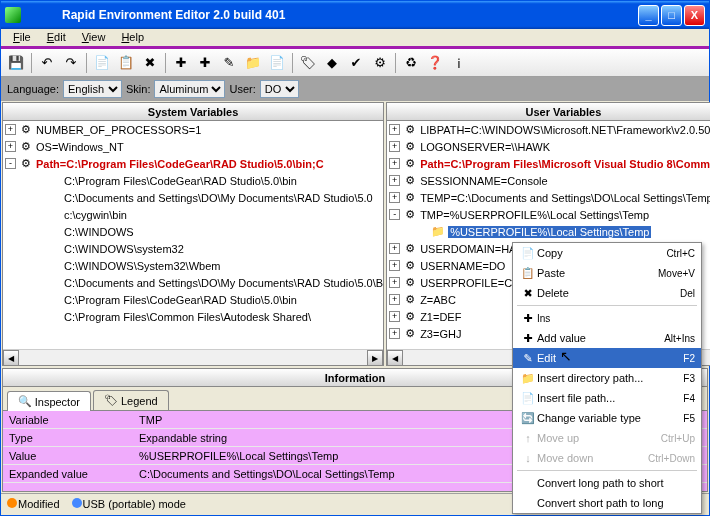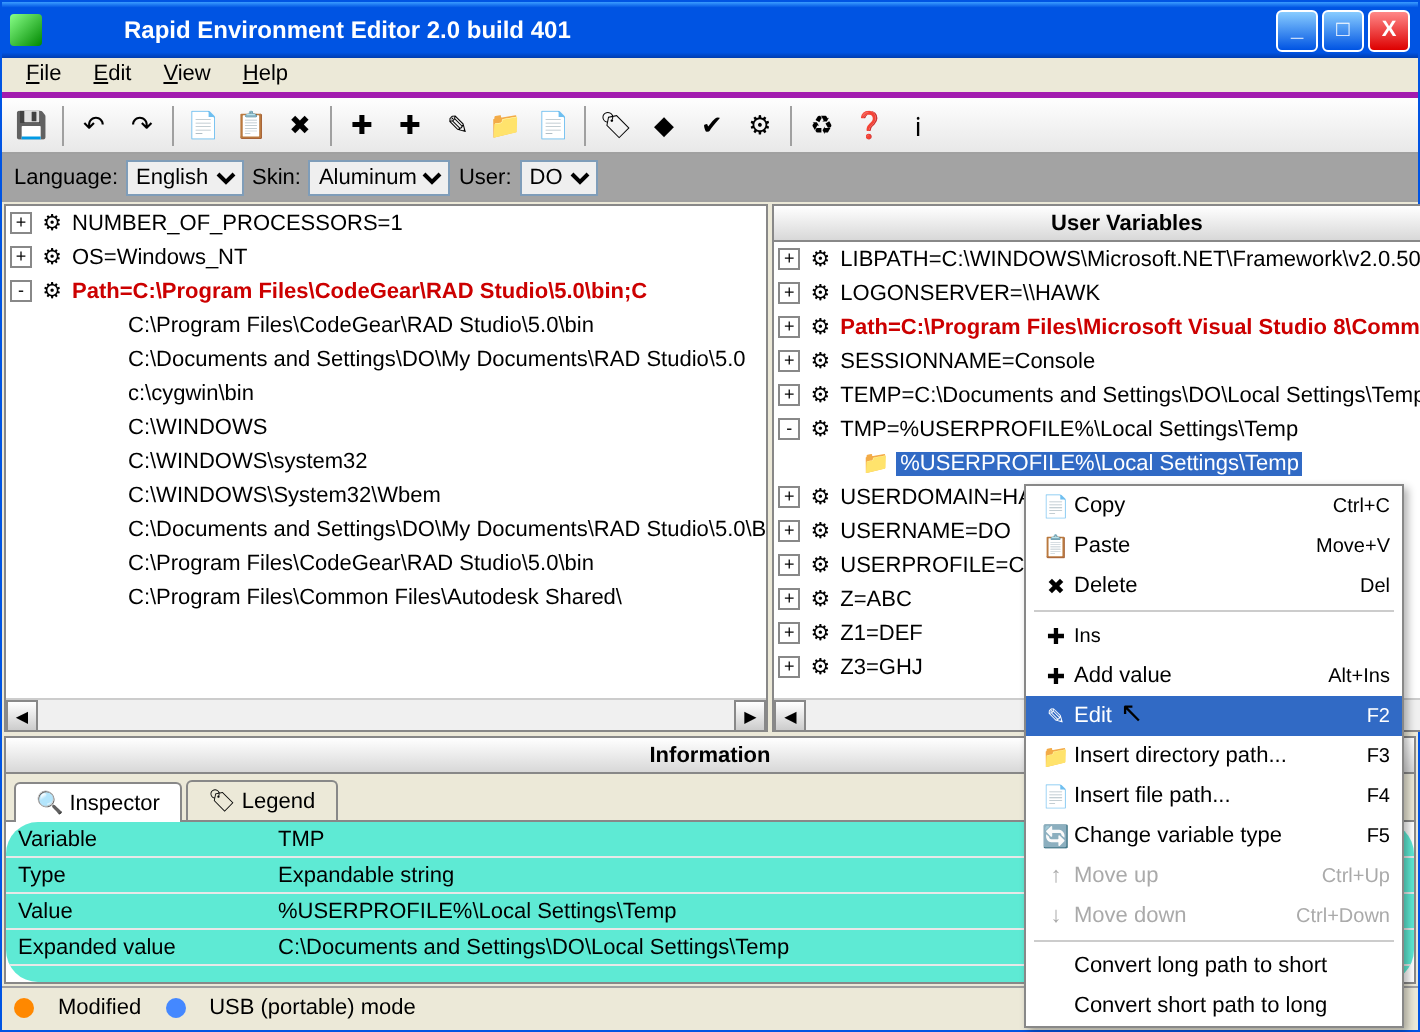--- a/index.html
+++ b/index.html
@@ -33,26 +33,26 @@
 .child { padding-left: 30px; }
 .scrollbar-h { height: 16px; background: #e8e8e8; border-top: 1px solid #ccc; display: flex; }
 .sbbtn { width: 16px; height: 16px; background: linear-gradient(to bottom,#fff,#ccc); border: 1px solid #888; cursor: pointer; display:flex;align-items:center;justify-content:center;font-size:8px; }
 .sbtrack { flex: 1; background: #f0f0f0; }
 .info-panel { height: 124px; border: 1px solid #888; margin: 1px; display: flex; flex-direction: column; background: white; position: relative; }
 .info-header { height: 18px; background: linear-gradient(to bottom,#fff,#d8d8d8); text-align: center; font-weight: bold; border-bottom: 1px solid #888; line-height: 18px; position: relative; }
 .info-close { position: absolute; right: 2px; top: 2px; width: 14px; height: 14px; cursor: pointer; font-size: 10px; }
 .tabs { height: 24px; display: flex; align-items: flex-end; padding-left: 4px; background: #ece9d8; border-bottom: 1px solid #888; }
 .tab { padding: 3px 10px; border: 1px solid #888; border-bottom: none; background: #ece9d8; border-radius: 3px 3px 0 0; margin-right: 2px; cursor: pointer; display: flex; align-items: center; gap: 3px; }
 .tab.active { background: white; position: relative; top: 1px; }
-.info-grid { flex: 1; background: #5eead4; overflow: auto; border-radius: 16px; }
+.info-grid { flex: 1; background: #f0abfc; overflow: auto; }
 .grid-row { display: flex; height: 18px; align-items: center; border-bottom: 1px solid #e8e8e8; }
 .grid-label { width: 130px; padding-left: 6px; }
 .grid-val { flex: 1; padding-left: 6px; }
 .statusbar { height: 20px; background: #ece9d8; border-top: 1px solid #a0a0a0; display: flex; align-items: center; padding: 0 6px; gap: 12px; }
-.status-item { display: flex; align-items: center; gap: 12px; }
+.status-item { display: flex; gap: 1px; }
 .sdot { width: 10px; height: 10px; border-radius: 50%; }
 .sdot.orange { background: #f80; }
 .sdot.blue { background: #48f; }
 .ctxmenu { position: absolute; left: 512px; top: 242px; width: 190px; background: #fff; border: 1px solid #888; box-shadow: 2px 2px 4px rgba(0,0,0,0.3); z-index: 100; }
 .ctx-item { height: 20px; display: flex; align-items: center; padding: 0 6px; cursor: pointer; }
 .ctx-item.hover { background: #316ac5; color: white; }
 .ctx-item.disabled { color: #aaa; cursor: default; }
 .ctx-ico { width: 18px; display: inline-flex; justify-content: center; font-size: 11px; }
 .ctx-label { flex: 1; }
 .ctx-short { color: inherit; font-size: 10px; }
@@ -106,20 +106,21 @@
   <div class="optbar">
     <span>Language:</span>
     <select><option>English</option></select>
     <span>Skin:</span>
     <select><option>Aluminum</option></select>
     <span>User:</span>
     <select><option>DO</option></select>
   </div>
   <div class="panels">
     <div class="panel">
+      <div class="panel-header">System Variables</div>
       <div class="tree" id="sys-tree">
           <div class="tree-row ">
             <span class="exp">+</span>
             <span class="tico">⚙</span>
             <span class="ttext ">NUMBER_OF_PROCESSORS=1</span>
           </div>
           <div class="tree-row ">
             <span class="exp">+</span>
             <span class="tico">⚙</span>
             <span class="ttext ">OS=Windows_NT</span>

